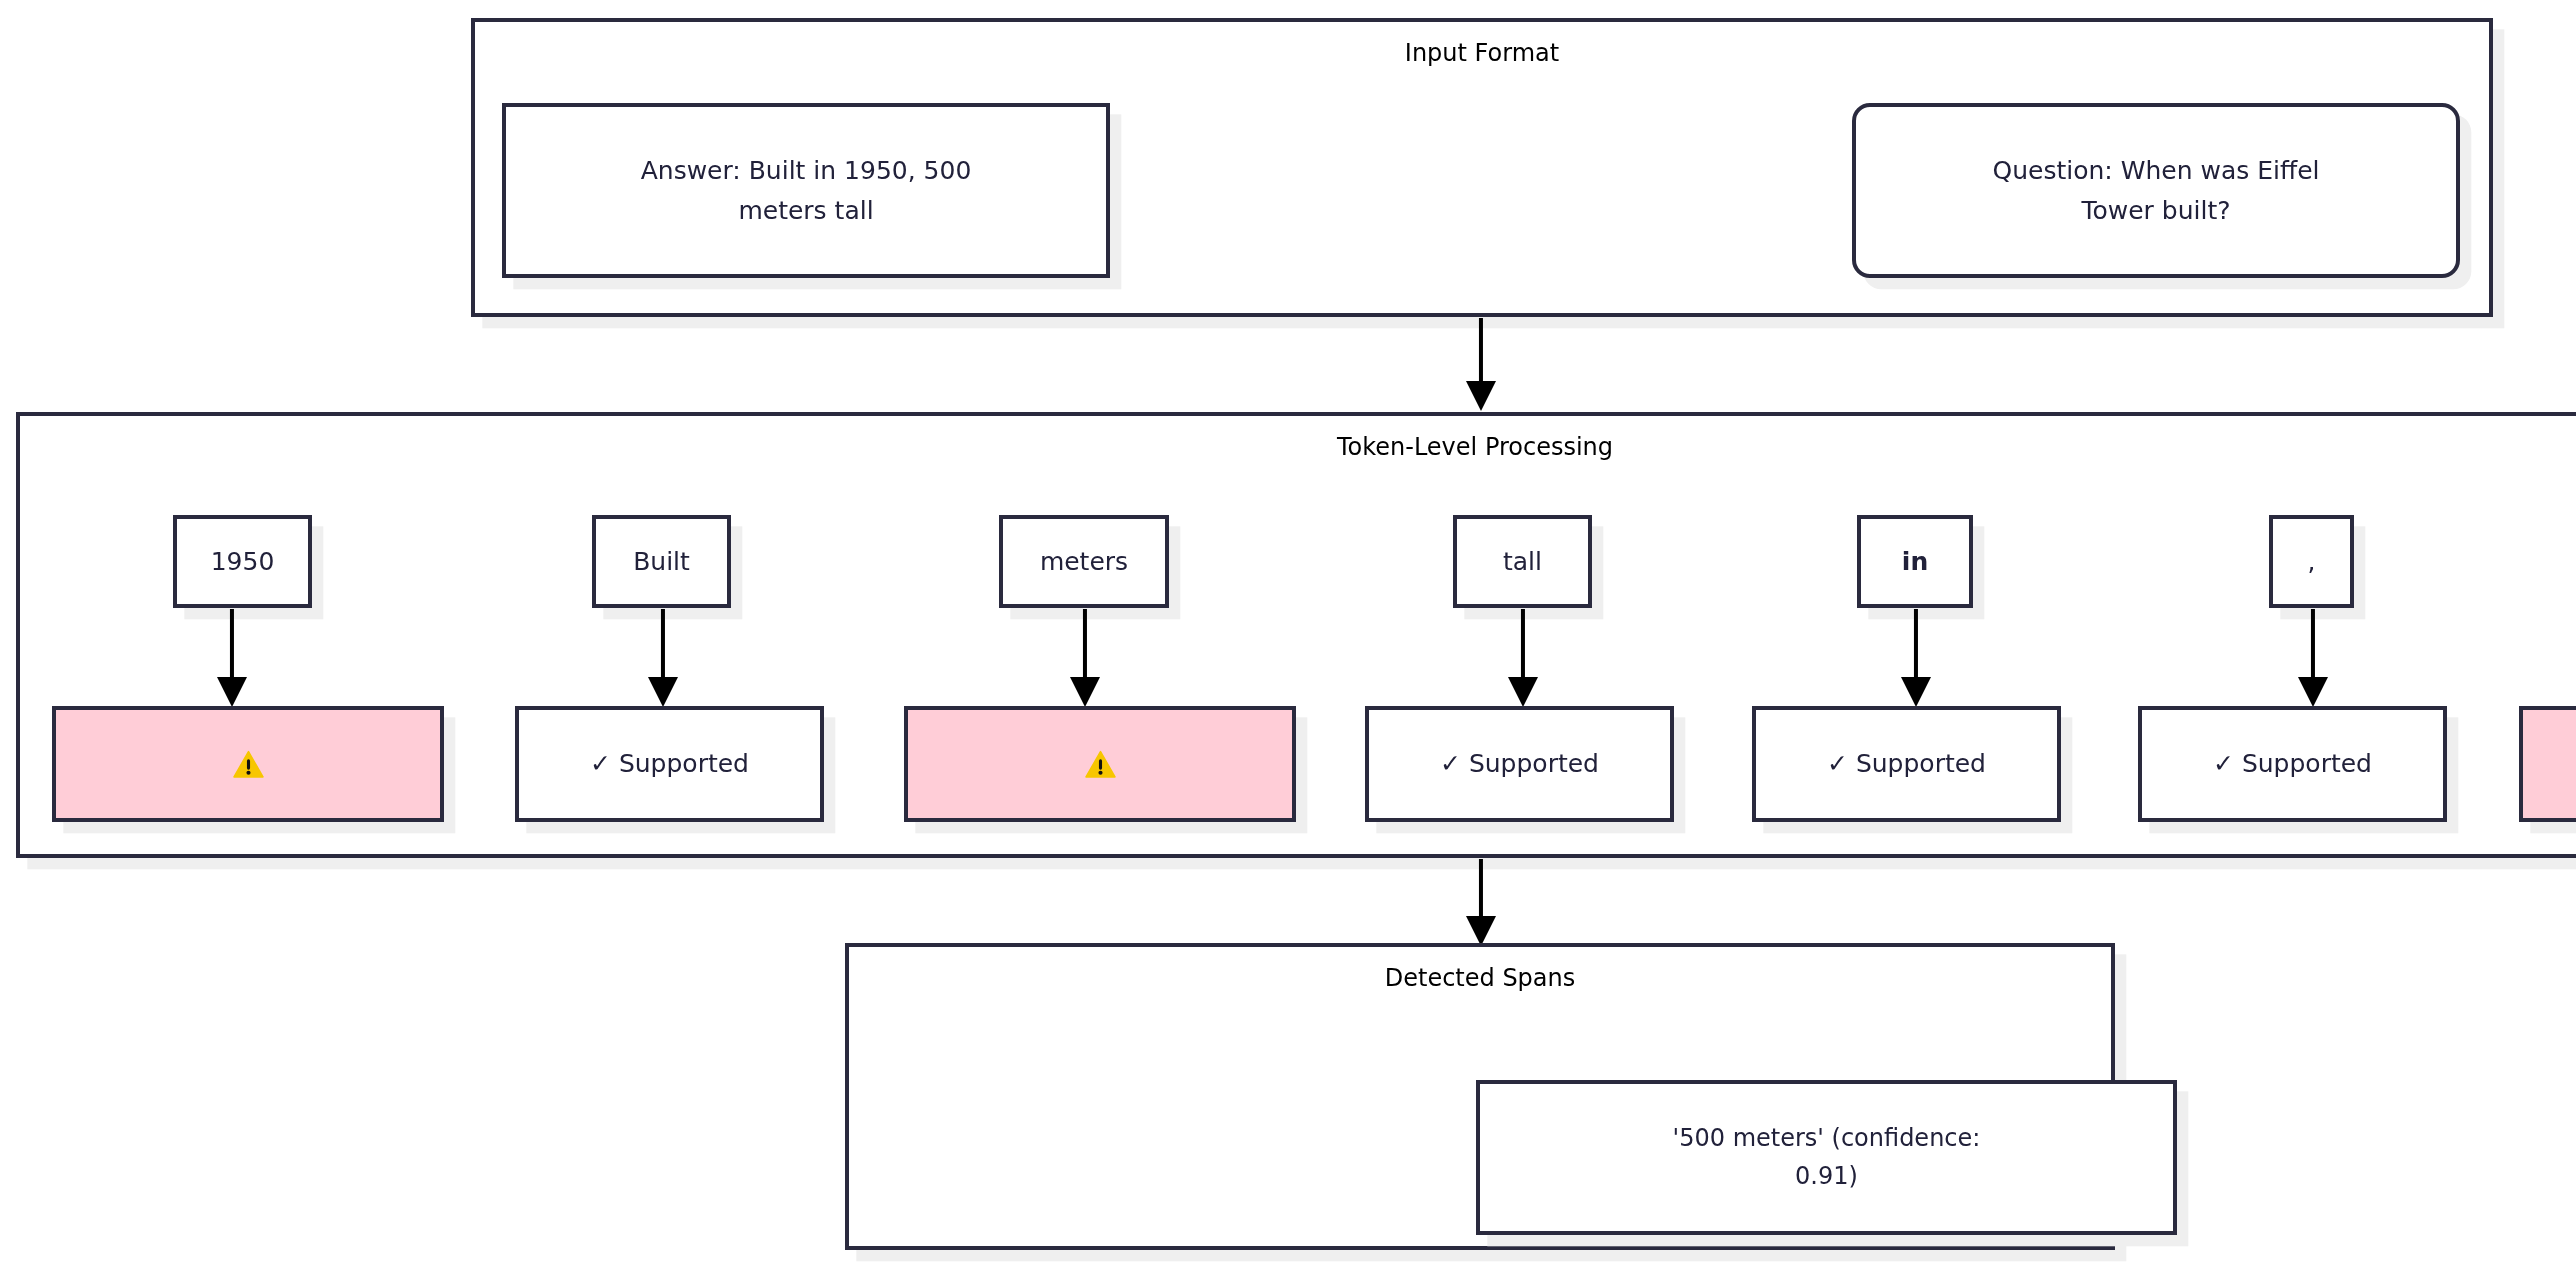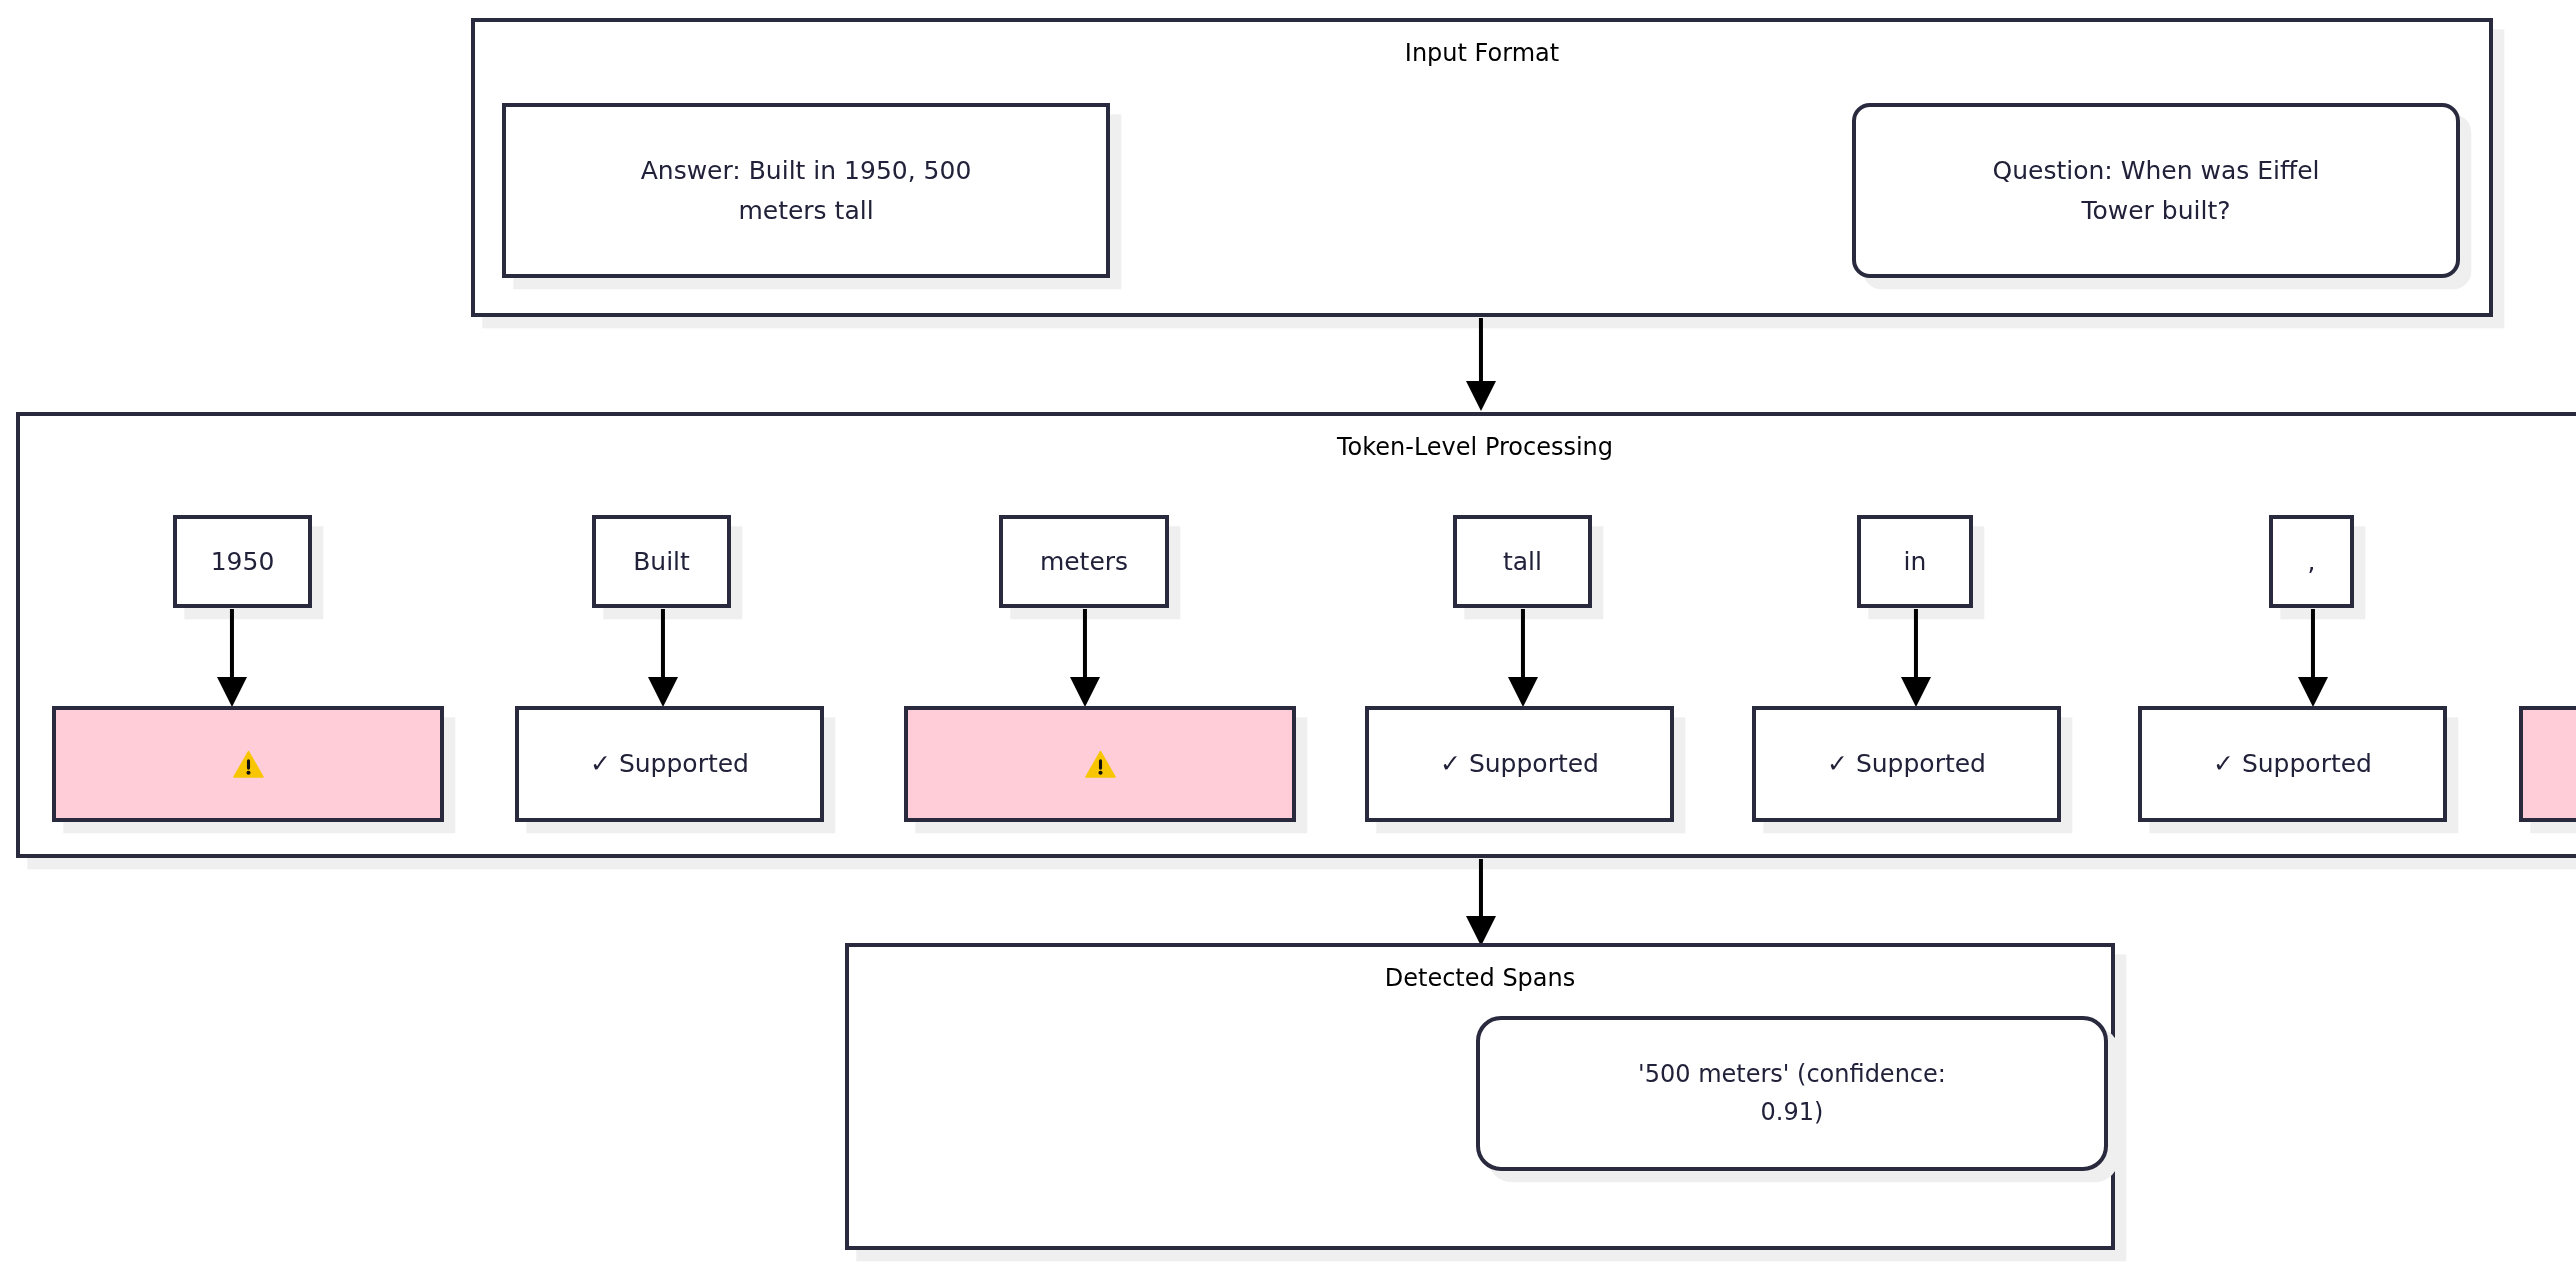--- a/index.html
+++ b/index.html
@@ -101,21 +101,21 @@
   </div>
   <div class="bx" style="left:592px;top:515px;width:139px;height:93px;">
     <span class="leaf-text">Built</span>
   </div>
   <div class="bx" style="left:999px;top:515px;width:170px;height:93px;">
     <span class="leaf-text">meters</span>
   </div>
   <div class="bx" style="left:1453px;top:515px;width:139px;height:93px;">
     <span class="leaf-text">tall</span>
   </div>
-  <div class="bx" style="left:1857px;top:515px;width:116px;height:93px;">
+  <div class="bx" style="left:1857px;top:515px;width:116px;height:93px;font-weight:bold;">
     <span class="leaf-text">in</span>
   </div>
   <div class="bx" style="left:2269px;top:515px;width:85px;height:93px;">
     <span class="leaf-text">,</span>
   </div>
 
   <div class="arrow" style="left:216px;top:609px;width:31px;height:98px;">
     <div class="shaft" style="height:70px;"></div>
       <div class="head"></div>
   </div>
@@ -183,19 +183,19 @@
   <div class="arrow" style="left:1465px;top:859px;width:31px;height:87px;">
     <div class="shaft" style="height:58px;"></div>
     <div class="head"></div>
   </div>
 
   <div class="group" style="left:845px;top:943px;width:1270px;height:307px;">
     <div class="group-title">Detected Spans</div>
   </div>
 
 
-  <div class="bx" style="left:1476px;top:1016px;width:632px;height:155px;border-radius:25px;">
+  <div class="bx" style="left:1476px;top:1080px;width:701px;height:155px;">
     <span class="leaf-text small">'500 meters' (confidence:
 0.91)</span>
   </div>
 
 </div>
 
 
 </body></html>

